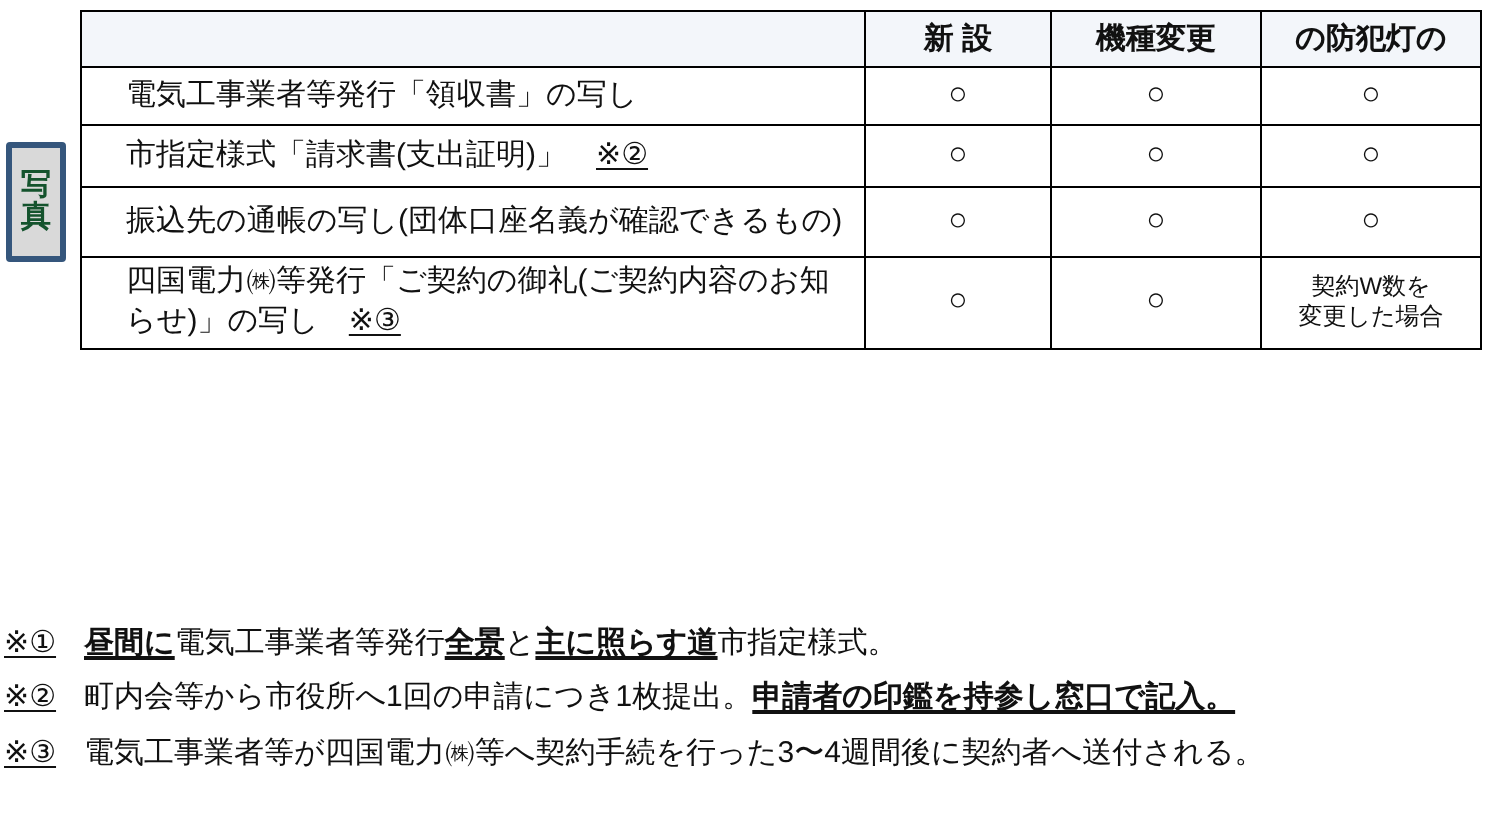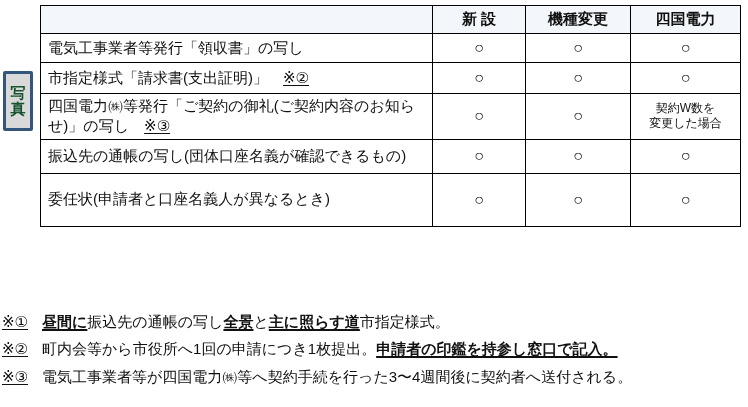--- a/index.html
+++ b/index.html
@@ -58,21 +58,21 @@
   .req-table tbody tr:nth-child(5) { height:53px; }
   .req-table tbody tr:nth-child(6) { height:55px; }
   .req-table tbody tr:nth-child(7) { height:35px; }
 
   .req-table td {
     font-size:15px;
     vertical-align:middle;
     padding:2px 4px;
     background:#fff;
   }
-  .req-table td.label-cell { text-align:left; padding-left:7px; line-height:1.35; }
+  .req-table td.label-cell { text-align:left; padding-left:22px; line-height:1.35; }
   .req-table td.val-cell   { text-align:center; }
   .req-table td.val-cell.circle { font-size:16px; }
   .req-table td.val-cell.small {
     font-size:12px; line-height:1.3; white-space:pre-line;
   }
   .req-table td.diag { position:relative; padding:0; }
   .req-table td.diag svg { position:absolute; left:0; top:0; width:100%; height:100%; display:block; }
 
   span.b { font-weight:bold; }
   span.u { text-decoration:underline; text-underline-offset:2px; }
@@ -104,62 +104,56 @@
       <col class="c-label">
         <col class="c-new">
         <col class="c-chg">
         <col class="c-rep">
     </colgroup>
     <thead>
       <tr id="header-row">
         <th class="label-col"></th>
       <th>新 設</th>
           <th>機種変更</th>
-          <th>四国電力</th>
+          <th>の防犯灯の</th>
         </tr>
     </thead>
     <tbody id="table-body">
         <tr>
           <td class="label-cell"><span>電気工事業者等発行「領収書」の写し</span></td>
           <td class="val-cell circle">○</td>
           <td class="val-cell circle">○</td>
           <td class="val-cell circle">○</td>
         </tr>
         <tr>
           <td class="label-cell"><span>市指定様式「請求書(支出証明)」　</span><span class="u">※②</span></td>
           <td class="val-cell circle">○</td>
           <td class="val-cell circle">○</td>
           <td class="val-cell circle">○</td>
         </tr>
         <tr>
-          <td class="label-cell"><span>四国電力㈱等発行「ご契約の御礼(ご契約内容のお知らせ)」の写し　</span><span class="u">※③</span></td>
-          <td class="val-cell circle">○</td>
-          <td class="val-cell circle">○</td>
-          <td class="val-cell small">契約W数を
-変更した場合</td>
-        </tr>
-        <tr>
           <td class="label-cell"><span>振込先の通帳の写し(団体口座名義が確認できるもの)</span></td>
           <td class="val-cell circle">○</td>
           <td class="val-cell circle">○</td>
           <td class="val-cell circle">○</td>
         </tr>
         <tr>
-          <td class="label-cell"><span>委任状(申請者と口座名義人が異なるとき)</span></td>
+          <td class="label-cell"><span>四国電力㈱等発行「ご契約の御礼(ご契約内容のお知らせ)」の写し　</span><span class="u">※③</span></td>
           <td class="val-cell circle">○</td>
           <td class="val-cell circle">○</td>
-          <td class="val-cell circle">○</td>
+          <td class="val-cell small">契約W数を
+変更した場合</td>
         </tr>
       </tbody>
   </table>
 
   <div class="footnotes" id="footnotes">
       <div class="footnote">
         <span class="marker">※①</span>
-        <span class="fn-text"><span class="b u">昼間に</span><span>振込先の通帳の写し</span><span class="b u">全景</span><span>と</span><span class="b u">主に照らす道</span><span>市指定様式。</span></span>
+        <span class="fn-text"><span class="b u">昼間に</span><span>電気工事業者等発行</span><span class="b u">全景</span><span>と</span><span class="b u">主に照らす道</span><span>市指定様式。</span></span>
       </div>
       <div class="footnote">
         <span class="marker">※②</span>
         <span class="fn-text"><span>町内会等から市役所へ1回の申請につき1枚提出。</span><span class="b u">申請者の印鑑を持参し窓口で記入。</span></span>
       </div>
       <div class="footnote">
         <span class="marker">※③</span>
         <span class="fn-text"><span>電気工事業者等が四国電力㈱等へ契約手続を行った3〜4週間後に契約者へ送付される。</span></span>
       </div>
     </div>

